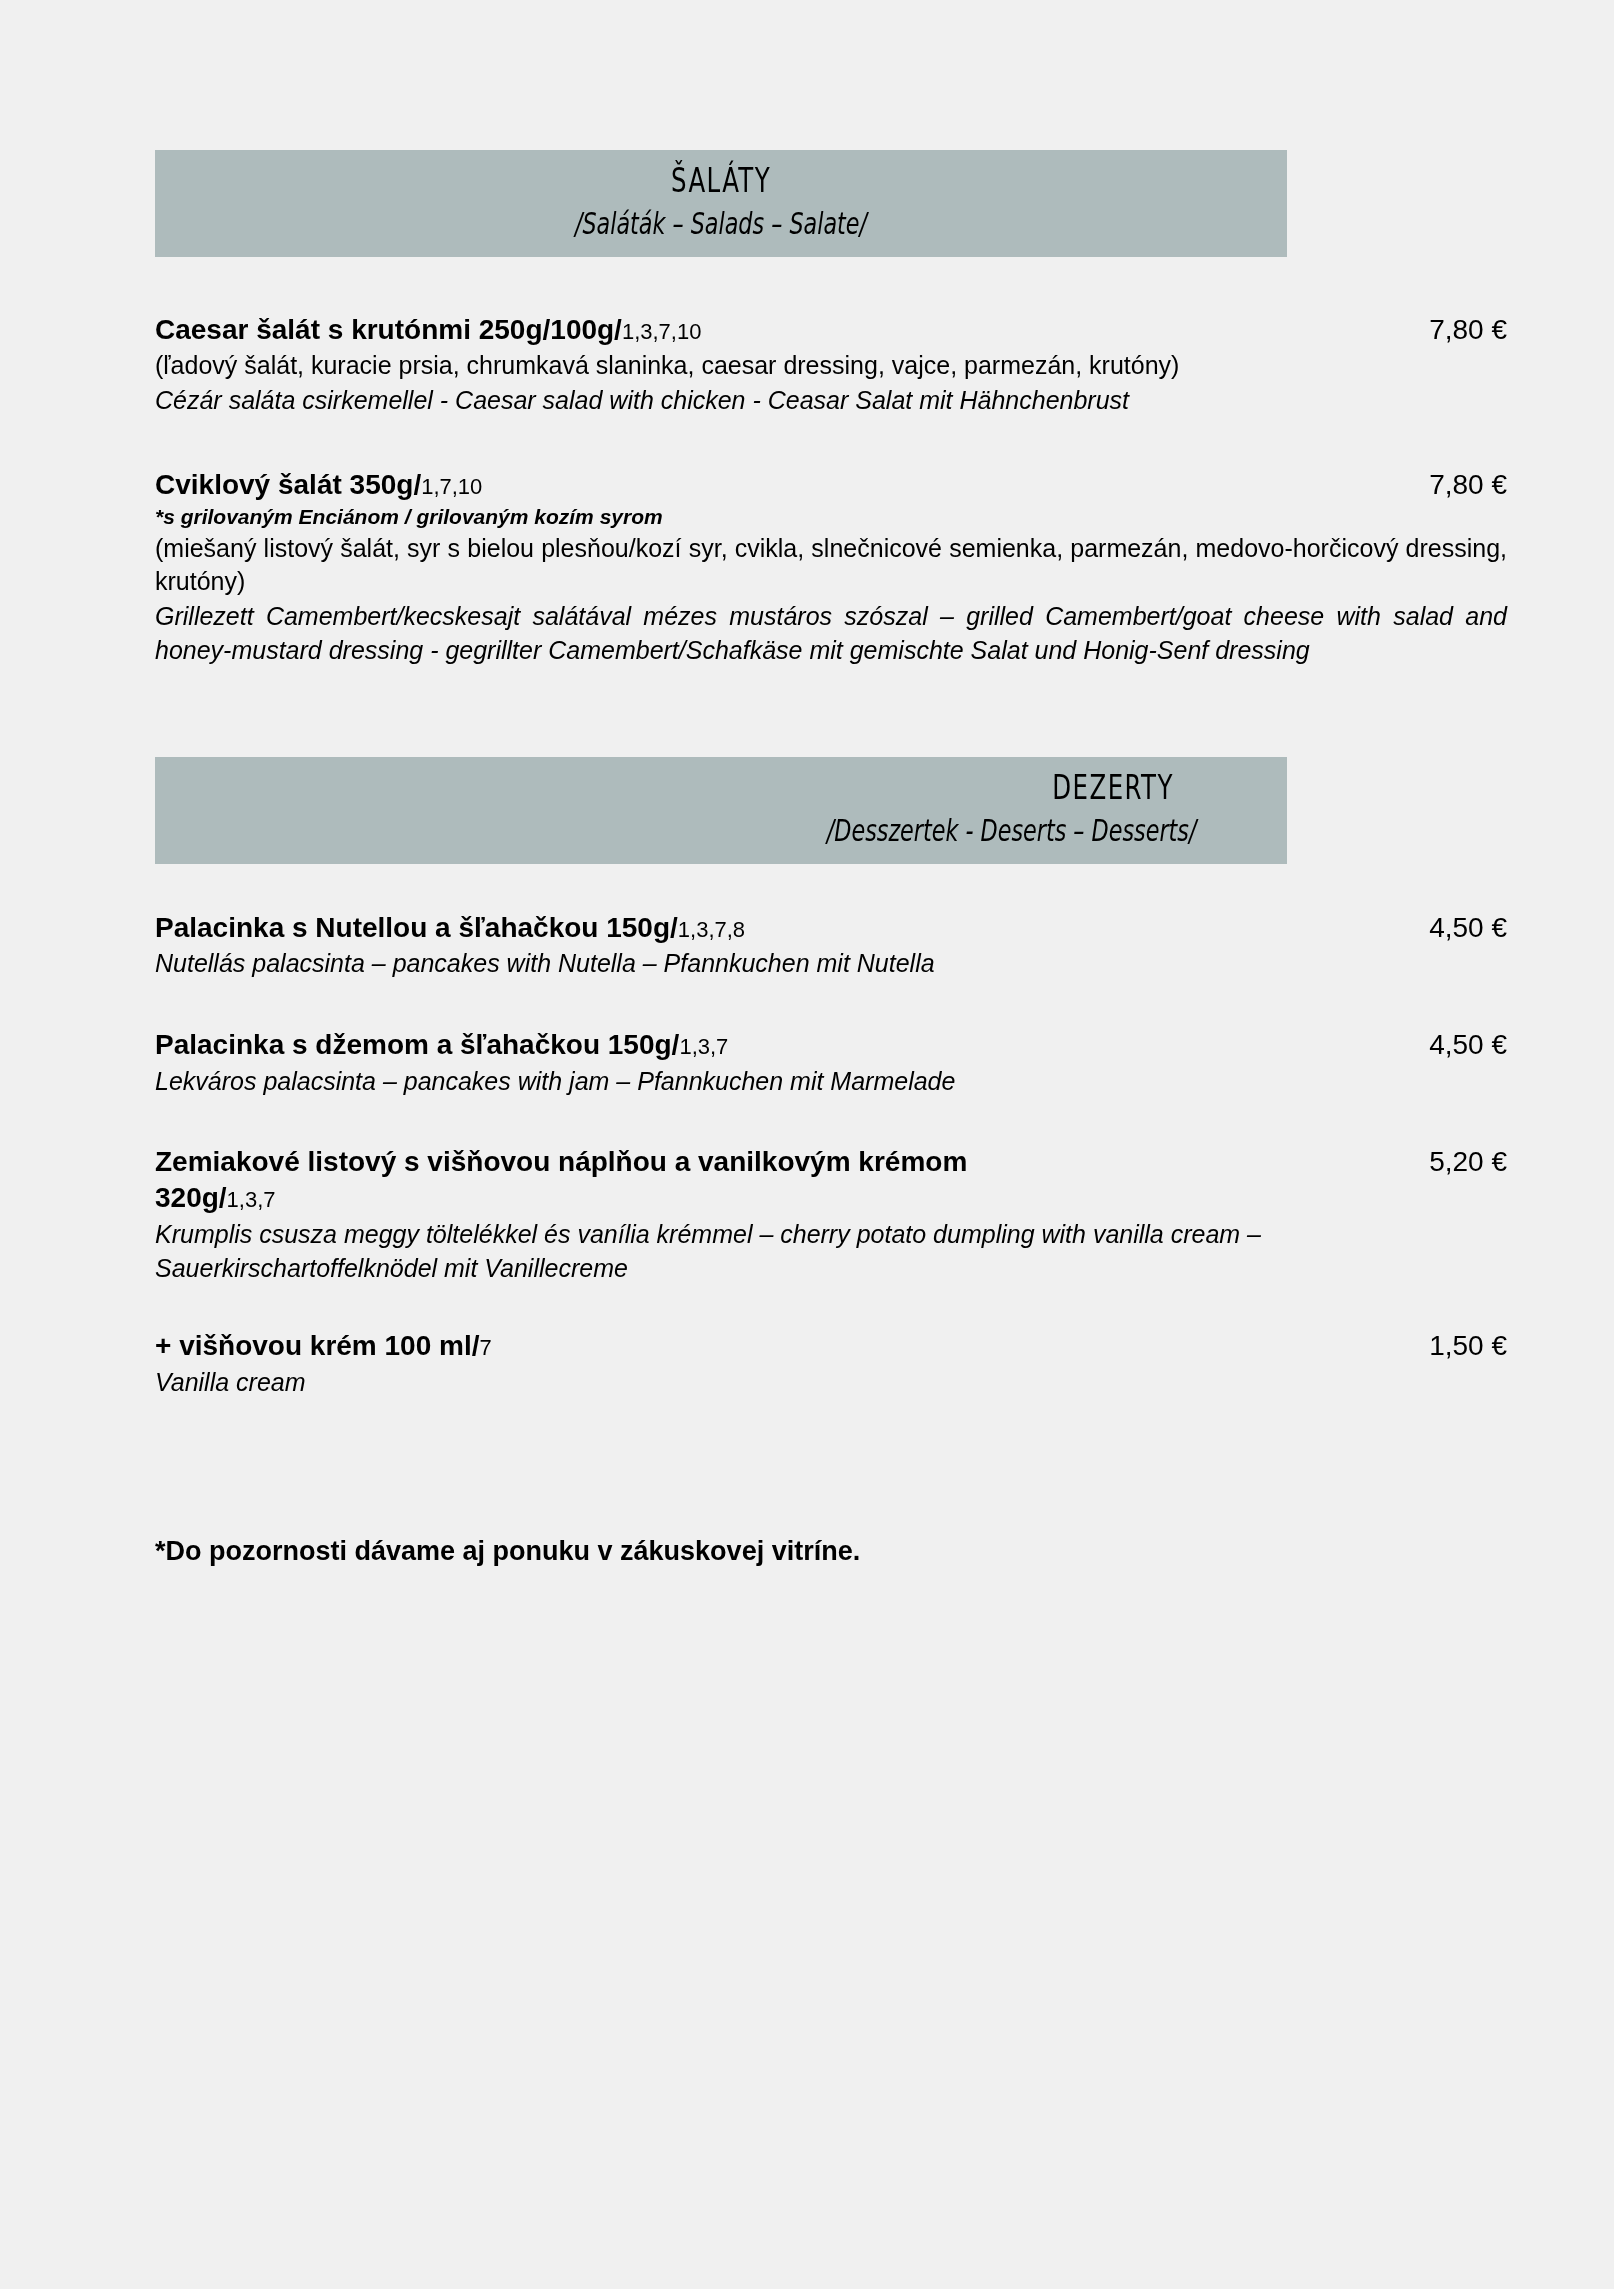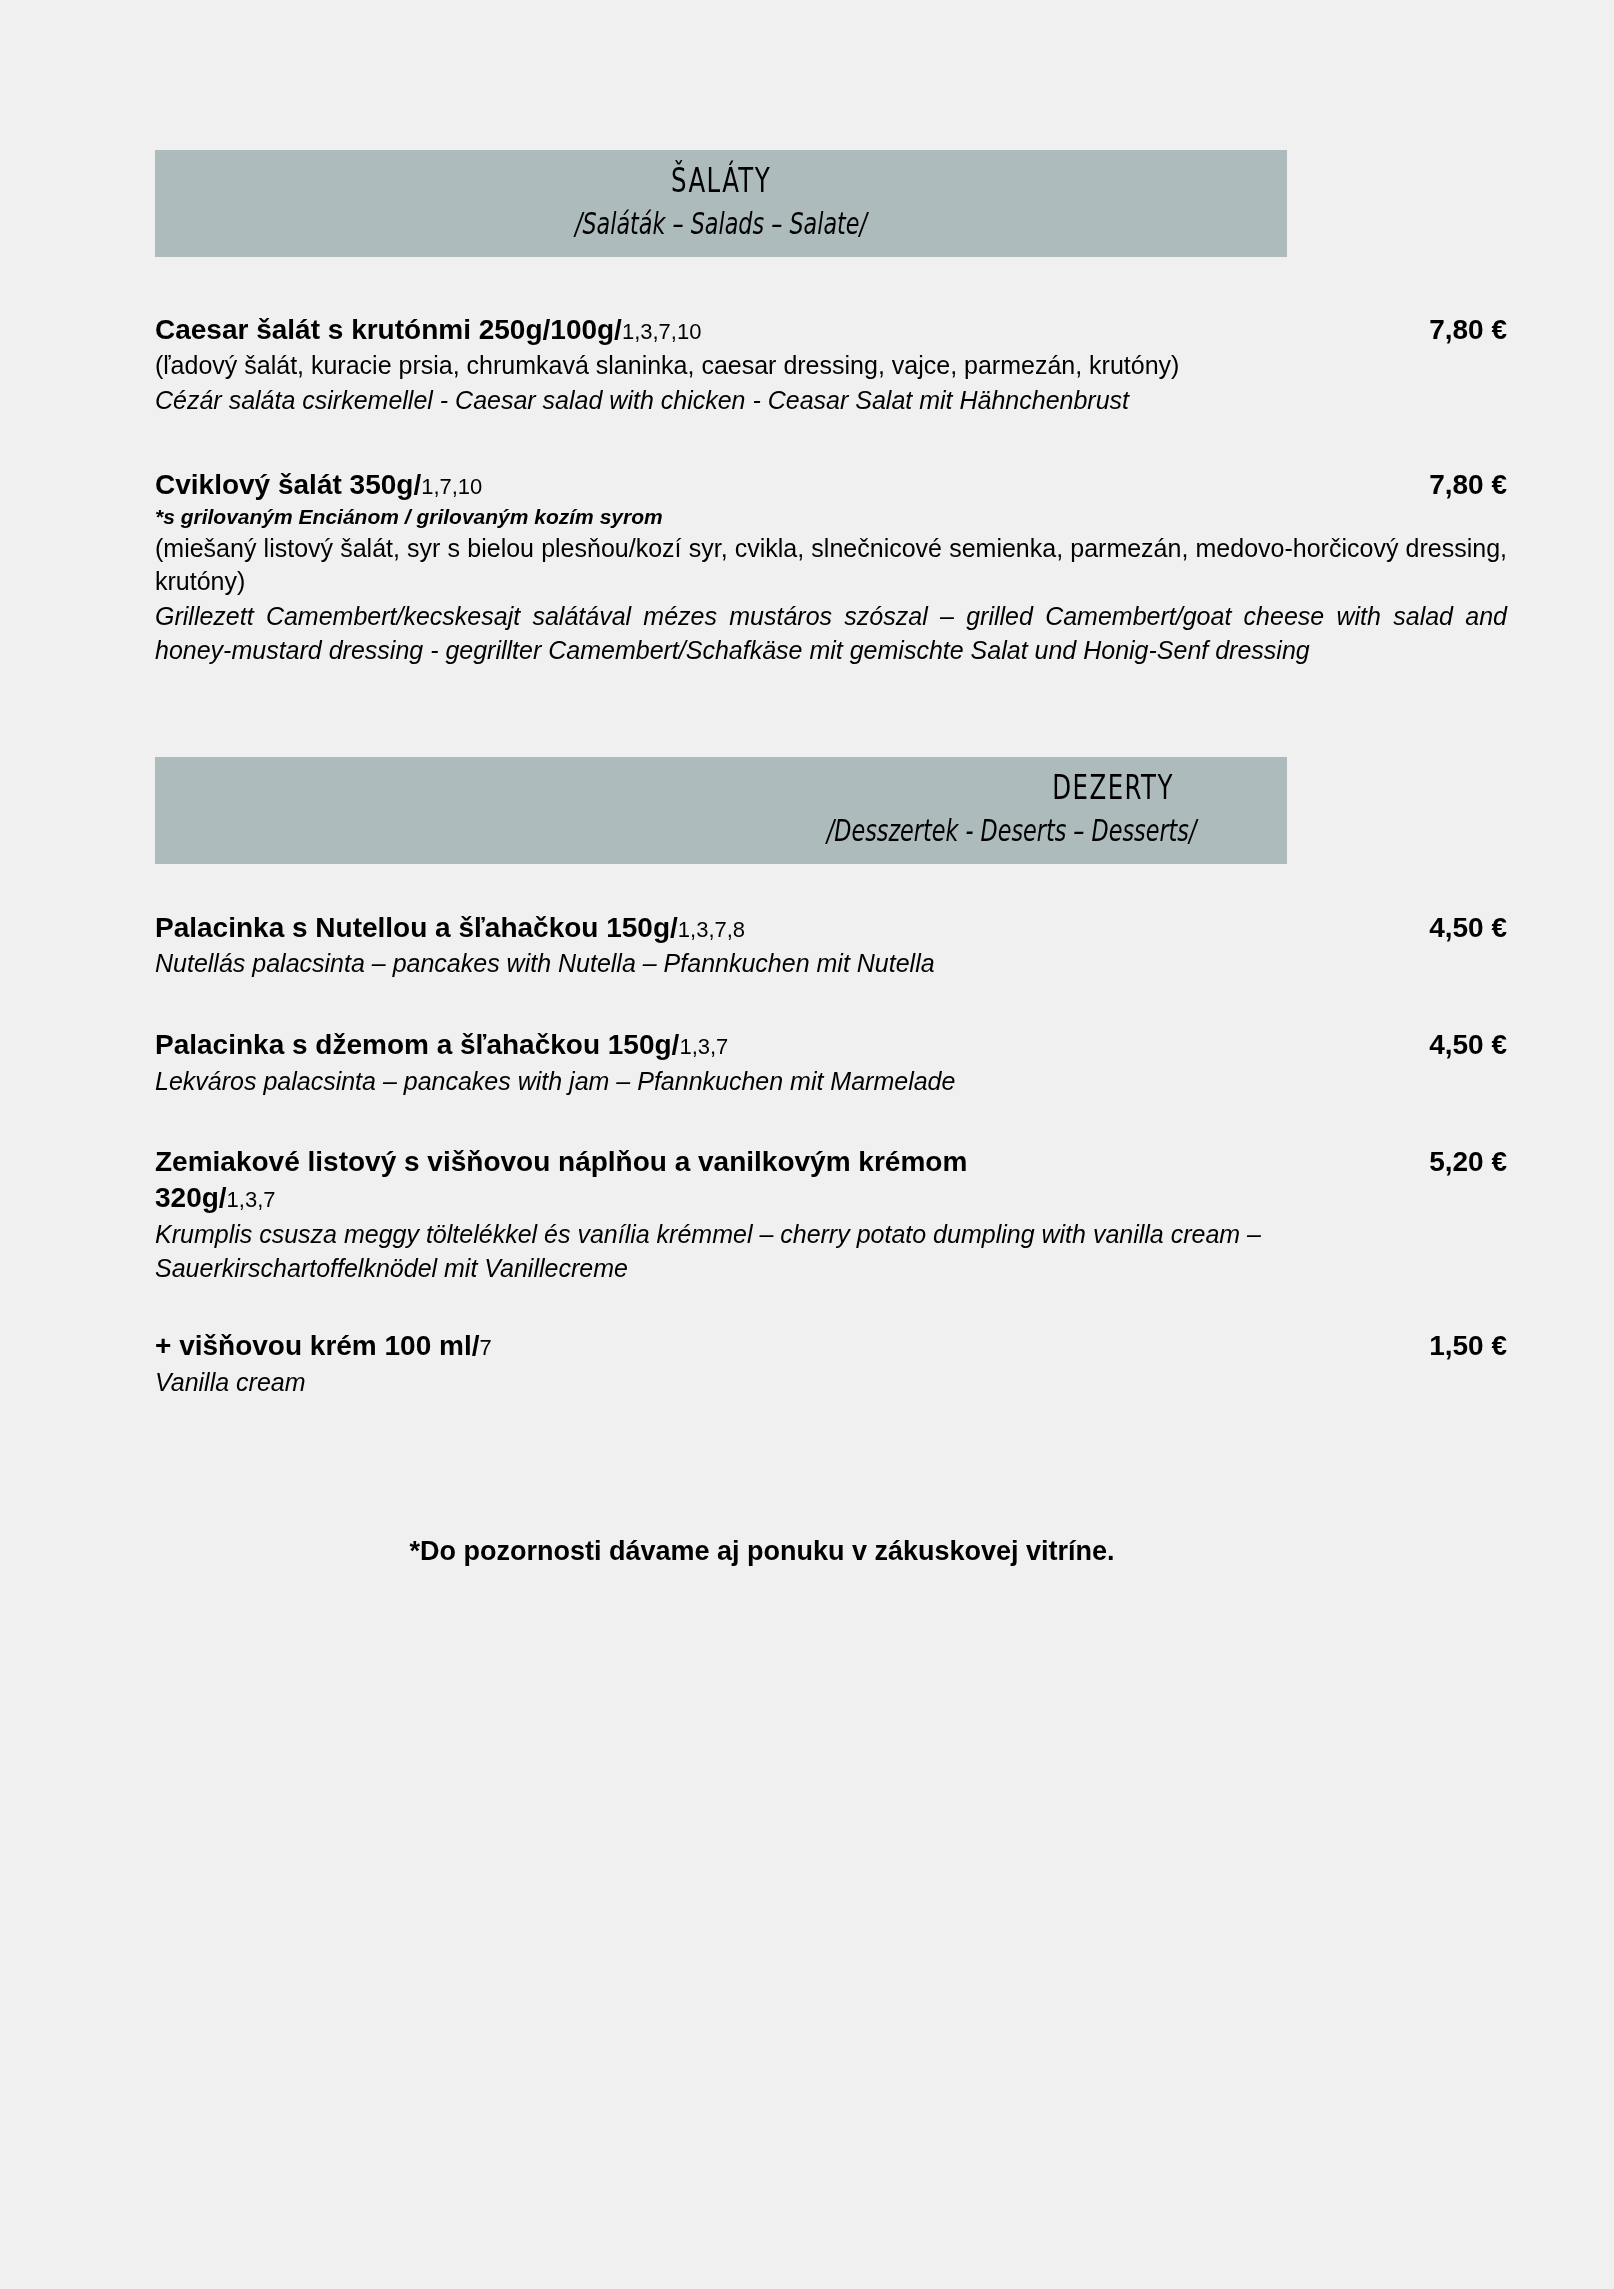--- a/index.html
+++ b/index.html
@@ -87,21 +87,21 @@
     font-size: 28px;
   }
   .allerg {
     font-weight: normal;
     font-size: 22px;
   }
   .price {
     position: absolute;
     right: 0;
     top: 0;
-    font-weight: bold;
+    font-weight: normal;
     font-size: 28px;
     white-space: nowrap;
     margin-left: 48px;
   }
 
   .sub-bold-italic {
     font-weight: bold;
     font-style: italic;
     font-size: 21px;
     line-height: 1.3;
@@ -124,21 +124,21 @@
   }
   .trans.nojust { text-align: left; }
 
   .cont-line {
     font-size: 28px;
     line-height: 1.3;
   }
 
   .footnote {
     margin-top: 137px;
-    text-align: center;
+    text-align: left;
     font-weight: bold;
     font-size: 27px;
     padding-right: 138px;
   }
 </style>
 </head>
 <body>
 
 <div class="page">
   <div class="content">

